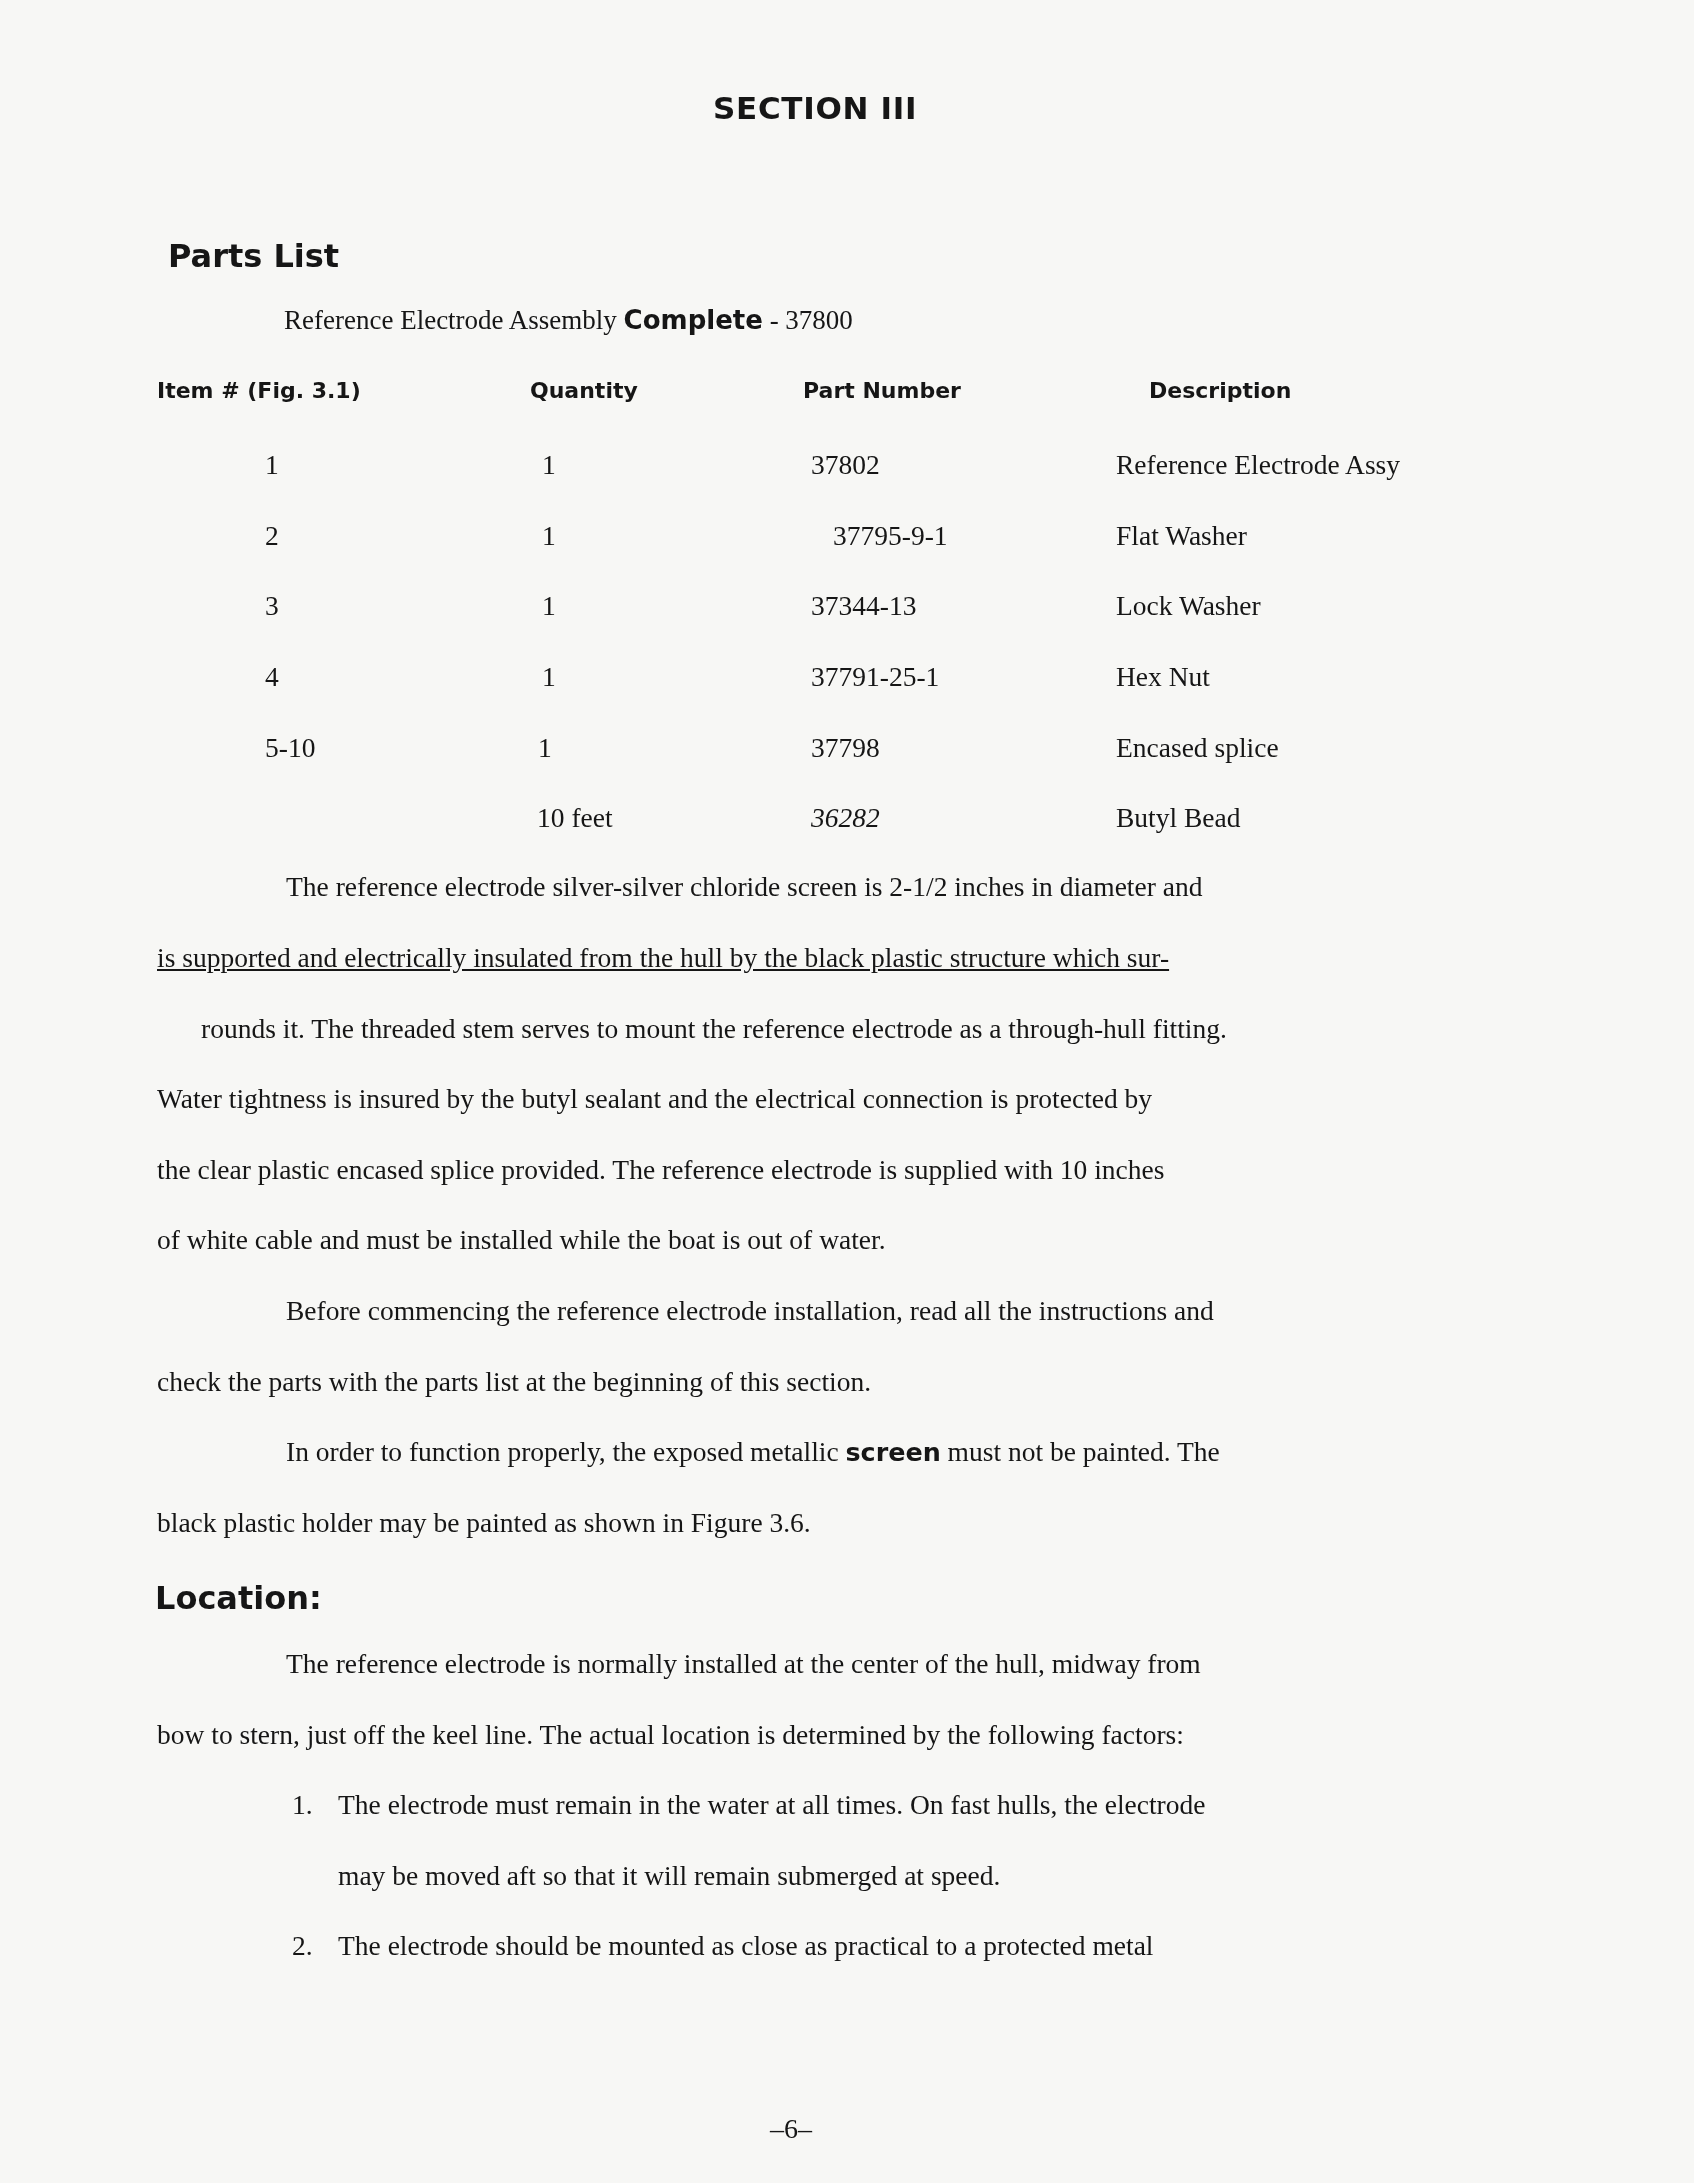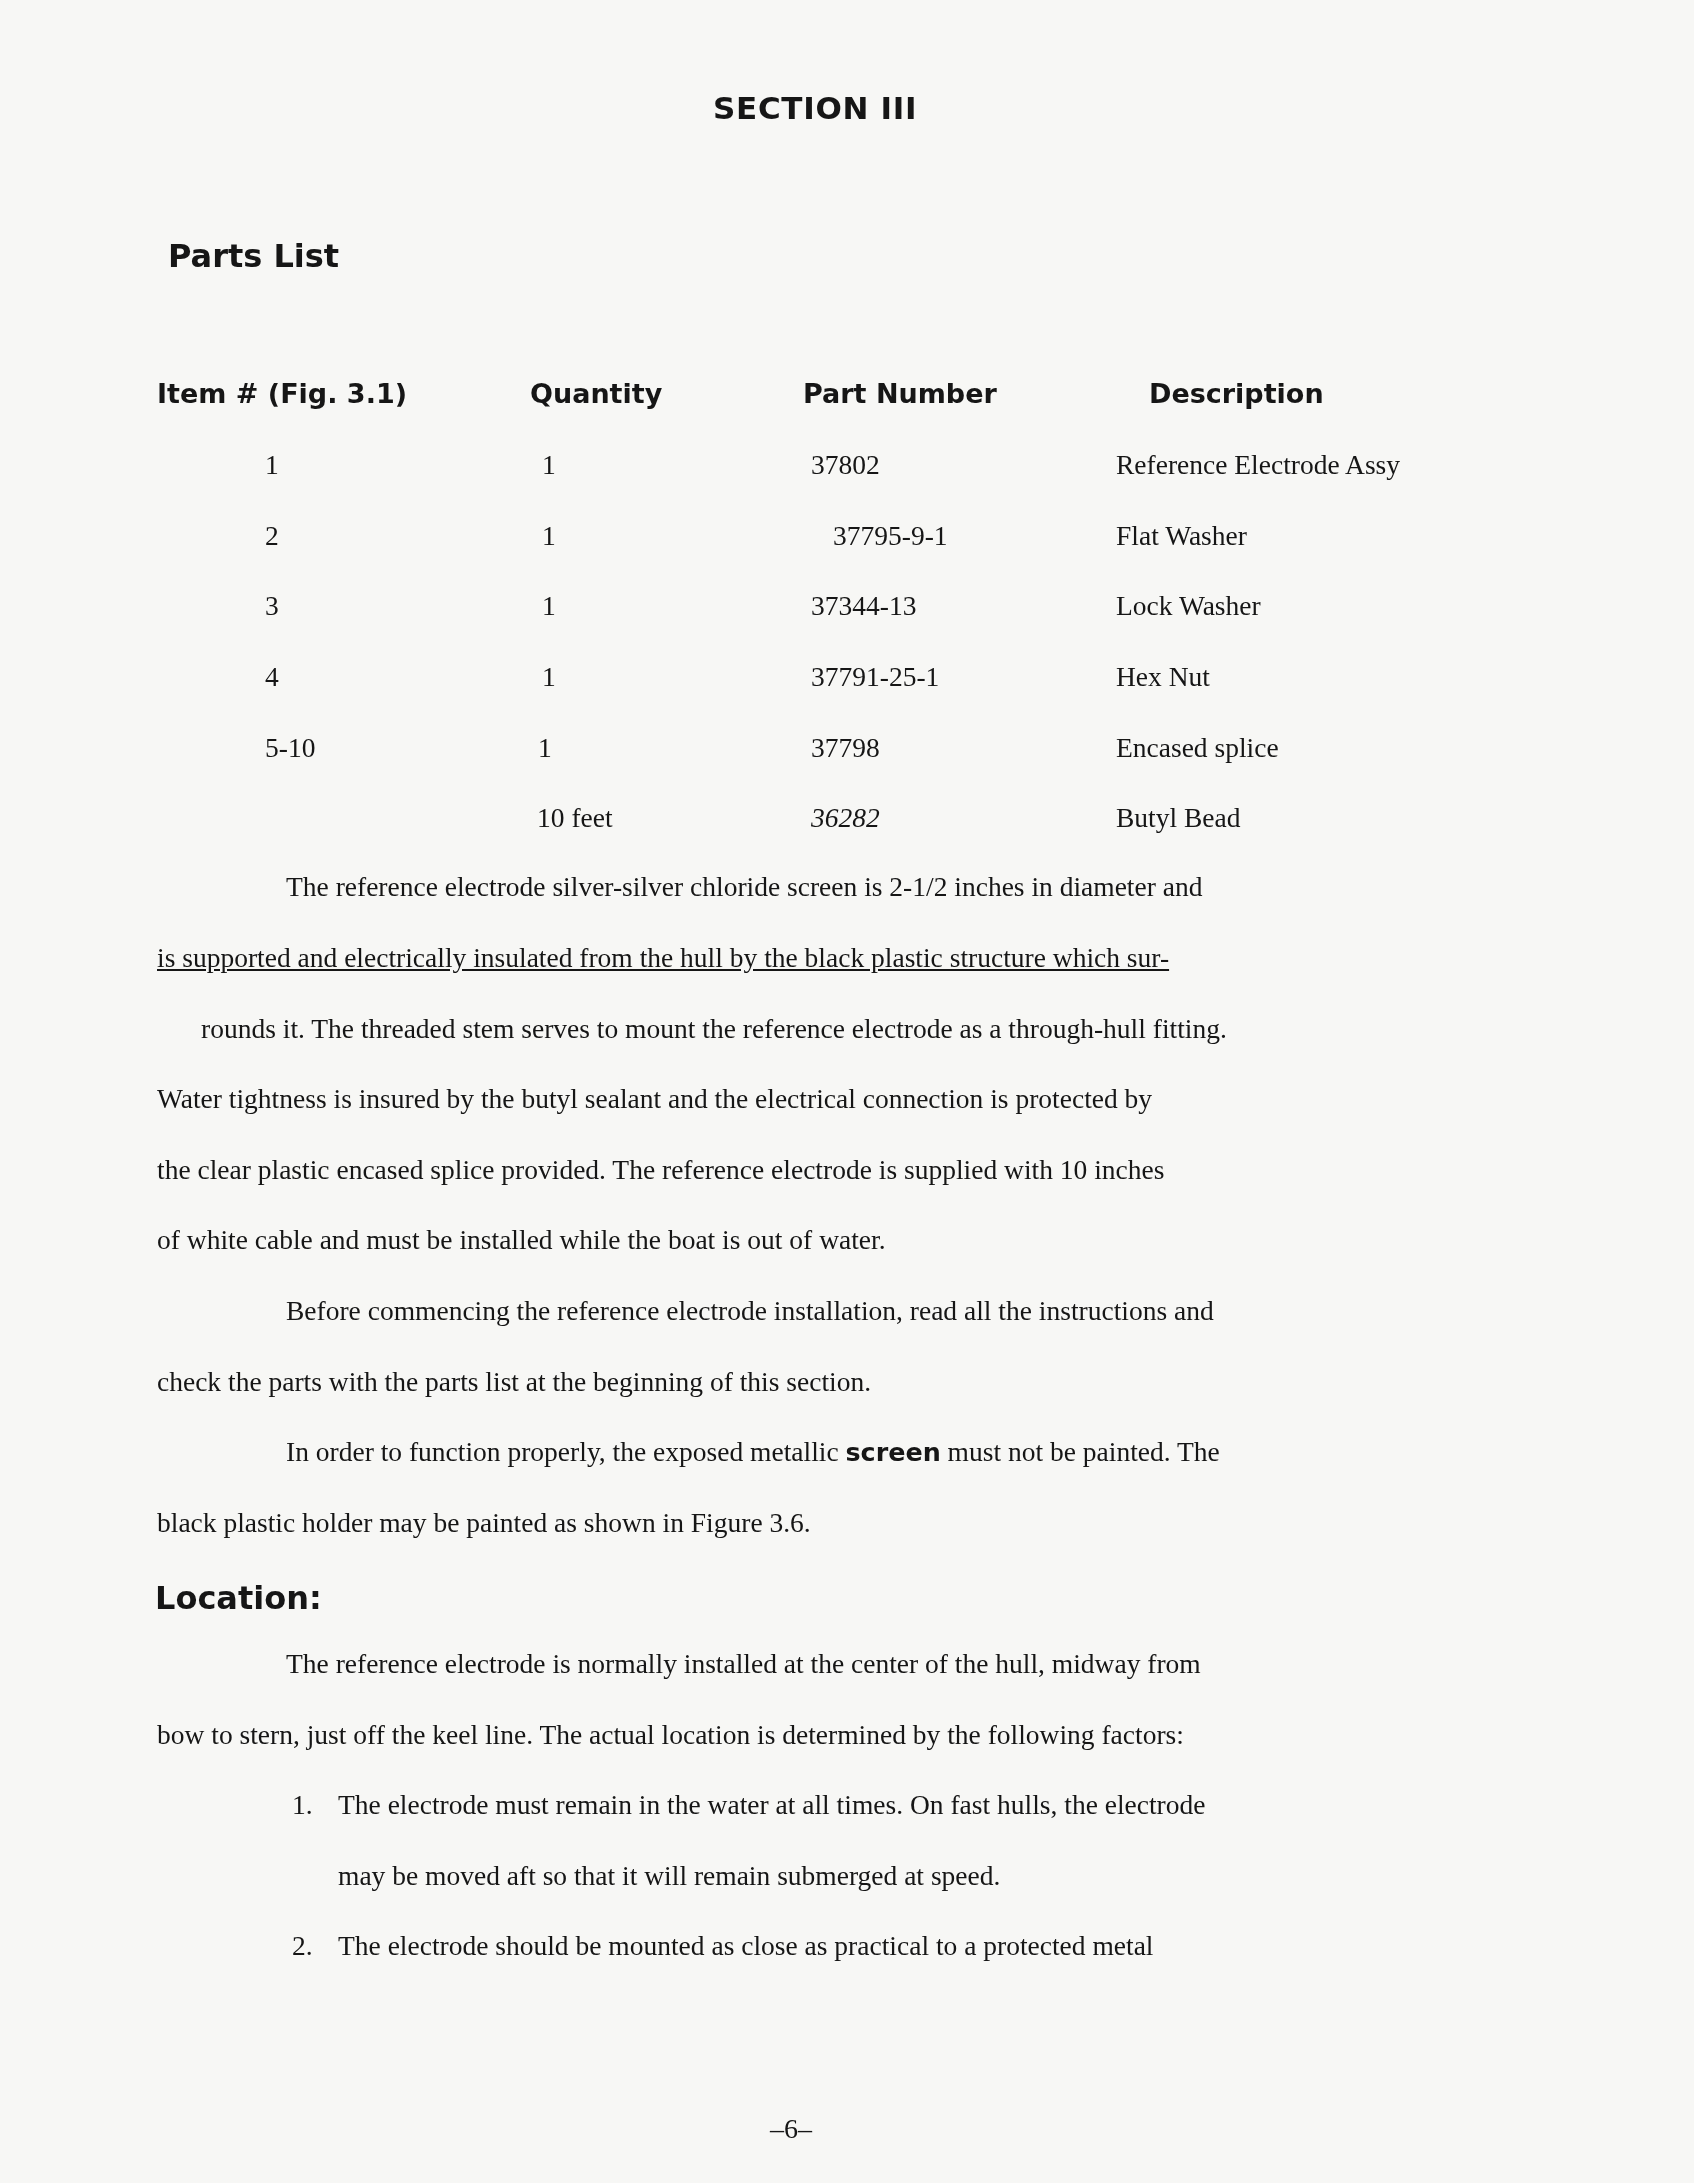--- a/index.html
+++ b/index.html
@@ -11,35 +11,38 @@
   }
   .page { position: absolute; left: 0; top: 0; width: 1695px; height: 2183px; }
   .sans { font-family: "DejaVu Sans", "Liberation Sans", sans-serif; font-weight: bold; }
   .serif { font-family: "Liberation Serif", "DejaVu Serif", serif; }
   .abs { position: absolute; white-space: nowrap; }
   .section-no { left: 713px; top: 90px; font-size: 31px; letter-spacing: 0.7px; }
   .main-title { left: 154px; top: 161px; font-size: 31px; letter-spacing: 0.7px; }
   .parts-heading { left: 168px; top: 237px; font-size: 32px; }
   .assembly-line { left: 284px; top: 305px; font-size: 27px; }
   .assembly-line .bold { font-family: "DejaVu Sans", "Liberation Sans", sans-serif; font-weight: bold; font-size: 26px; }
-  .th { font-size: 27px; top: 378px; }
+  .th { font-size: 22px; top: 378px; }
   .td { font-size: 27.5px; }
   .para { font-size: 27.5px; left: 157px; width: 1342px; }
   .para .bold { font-family: "DejaVu Sans", "Liberation Sans", sans-serif; font-weight: bold; font-size: 25.4px; }
   .location-heading { left: 155px; top: 1579px; font-size: 32px; }
   .page-number { left: 770px; top: 2113px; font-size: 28px; }
 </style>
 </head>
 <body>
 
 <div class="page">
 
   <div class="abs sans section-no">SECTION III</div>
   <div class="abs sans parts-heading">Parts List</div>
 
+  <div class="abs serif assembly-line">
+    <span>Reference Electrode Assembly </span><span class="bold">Complete</span><span> - 37800</span>
+  </div>
 
   <div>
     <div class="abs sans th" style="left:157px;">Item # (Fig. 3.1)</div>
     <div class="abs sans th" style="left:530px;">Quantity</div>
     <div class="abs sans th" style="left:803px;">Part Number</div>
     <div class="abs sans th" style="left:1149px;">Description</div>
 
     <div>
       <div class="abs serif td" style="left:265px; top:449px;">1</div>
       <div class="abs serif td" style="left:542px; top:449px;">1</div>

